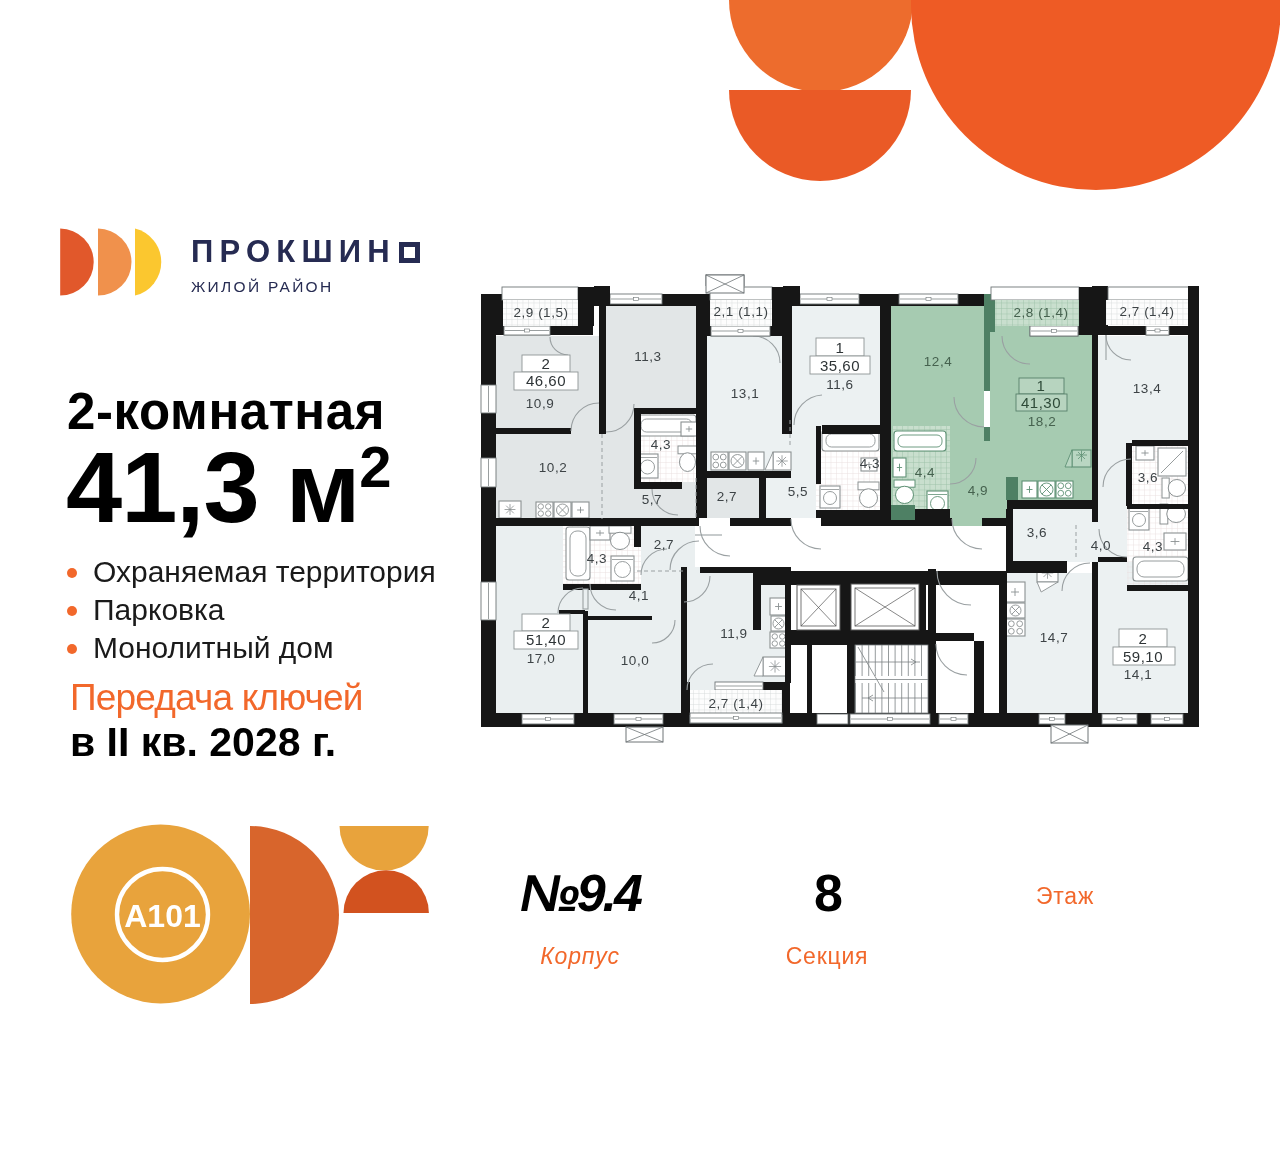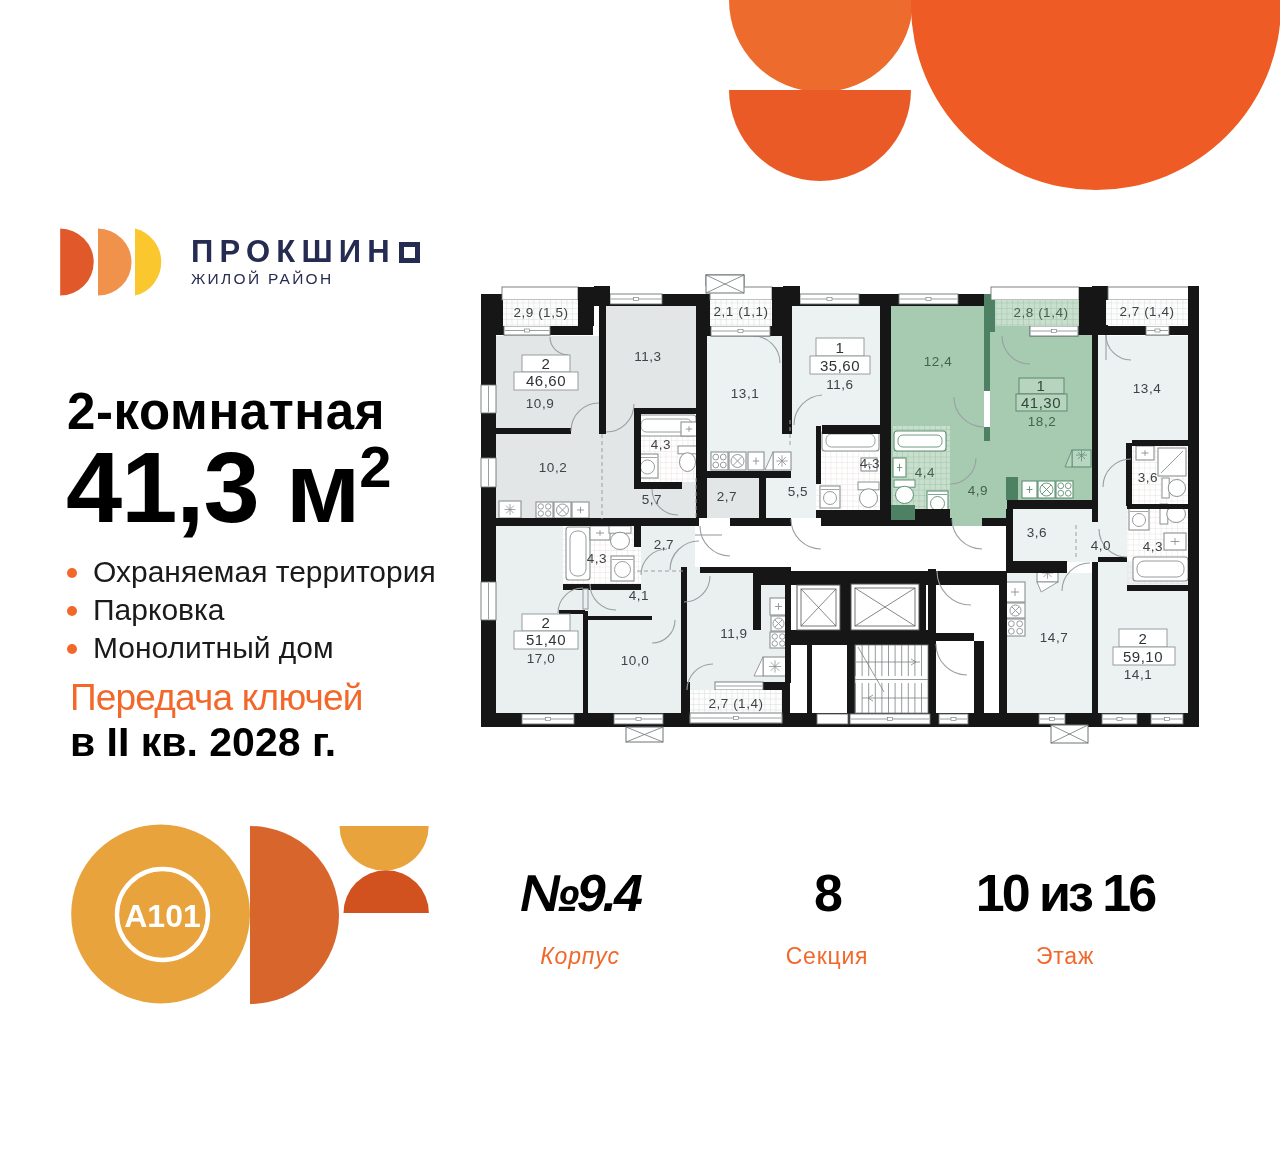--- a/index.html
+++ b/index.html
@@ -3,21 +3,21 @@
 <meta charset="utf-8">
 <style>
 * { margin:0; padding:0; box-sizing:border-box; }
 html,body { width:1280px; height:1160px; background:#fff; font-family:"Liberation Sans",sans-serif; }
 .page { position:relative; width:1280px; height:1135px; overflow:hidden; background:#fff; }
 .abs { position:absolute; }
 #brand { left:60px; top:228px; }
 #brandtxt { left:191px; top:234px; }
 #brandname { font-size:31px; font-weight:bold; color:#262b52; letter-spacing:6.2px; white-space:nowrap; }
 #brandname .sq { display:inline-block; width:21px; height:21px; border:5.5px solid #262b52; margin-left:3px; vertical-align:-1px; }
-#brandsub { font-size:15.5px; color:#262b52; letter-spacing:2.3px; }
+#brandsub { font-size:15.5px; color:#262b52; letter-spacing:2.3px; margin-top:8px; }
 #t1 { left:67px; top:382px; font-size:51px; font-weight:bold; color:#000; letter-spacing:0.6px; }
 #t2 { left:66px; top:430px; font-size:101px; font-weight:bold; color:#000; letter-spacing:-1px; }
 #t2 sup { font-size:58px; }
 #bullets { left:67px; top:557px; font-size:30px; color:#1a1a1a; }
 #bullets .row { margin-bottom:9px; height:29px; line-height:29px; }
 #bullets .dot { display:inline-block; width:10px; height:10px; border-radius:50%; background:#f2682b; vertical-align:middle; margin-right:16px; margin-bottom:2px;}
 #keys { left:70px; top:677px; font-size:37px; color:#f2682b; letter-spacing:-0.8px; }
 #keys2 { left:70px; top:719px; font-size:41px; font-weight:bold; color:#000; }
 .stat { top:863px; text-align:center; }
 .stat .num { font-size:52px; font-weight:bold; color:#000; letter-spacing:-3px;}
@@ -59,21 +59,20 @@
 
 <div id="s1" class="abs stat">
       <div class="num">№9.4</div>
       <div class="lab">Корпус</div>
     </div>
 <div id="s2" class="abs stat">
       <div class="num">8</div>
       <div class="lab">Секция</div>
     </div>
 <div id="s3" class="abs stat">
-      <div class="num">10 из 16</div>
       <div class="lab">Этаж</div>
     </div>
 
 <svg class="abs" style="left:60px; top:815px;" width="380" height="200" viewBox="60 815 380 200">
   <circle cx="160.6" cy="914" r="89.4" fill="#e8a33c"></circle>
   <path d="M 250 826 A 89 89 0 0 1 250 1004 Z" fill="#d8652c"></path>
   <path d="M 339.5 826 A 44.6 44.6 0 0 0 428.7 826 Z" fill="#e8a33c"></path>
   <path d="M 343.5 913 A 42.7 42.7 0 0 1 428.9 913 Z" fill="#d2521f"></path>
   <circle cx="162.5" cy="914.5" r="45.5" fill="none" stroke="#fff" stroke-width="4.4"></circle>
   <text x="162.5" y="927" font-size="32" font-weight="bold" fill="#fff" text-anchor="middle" font-family="Liberation Sans">A101</text>

